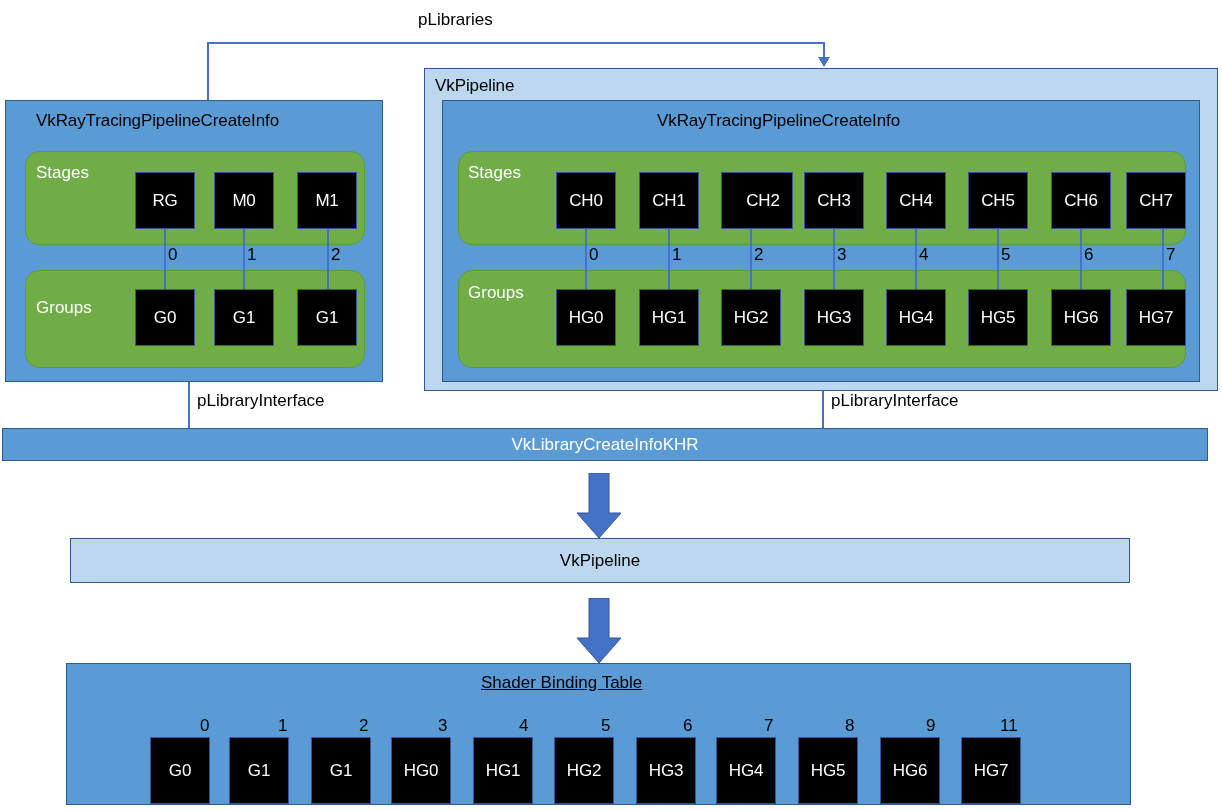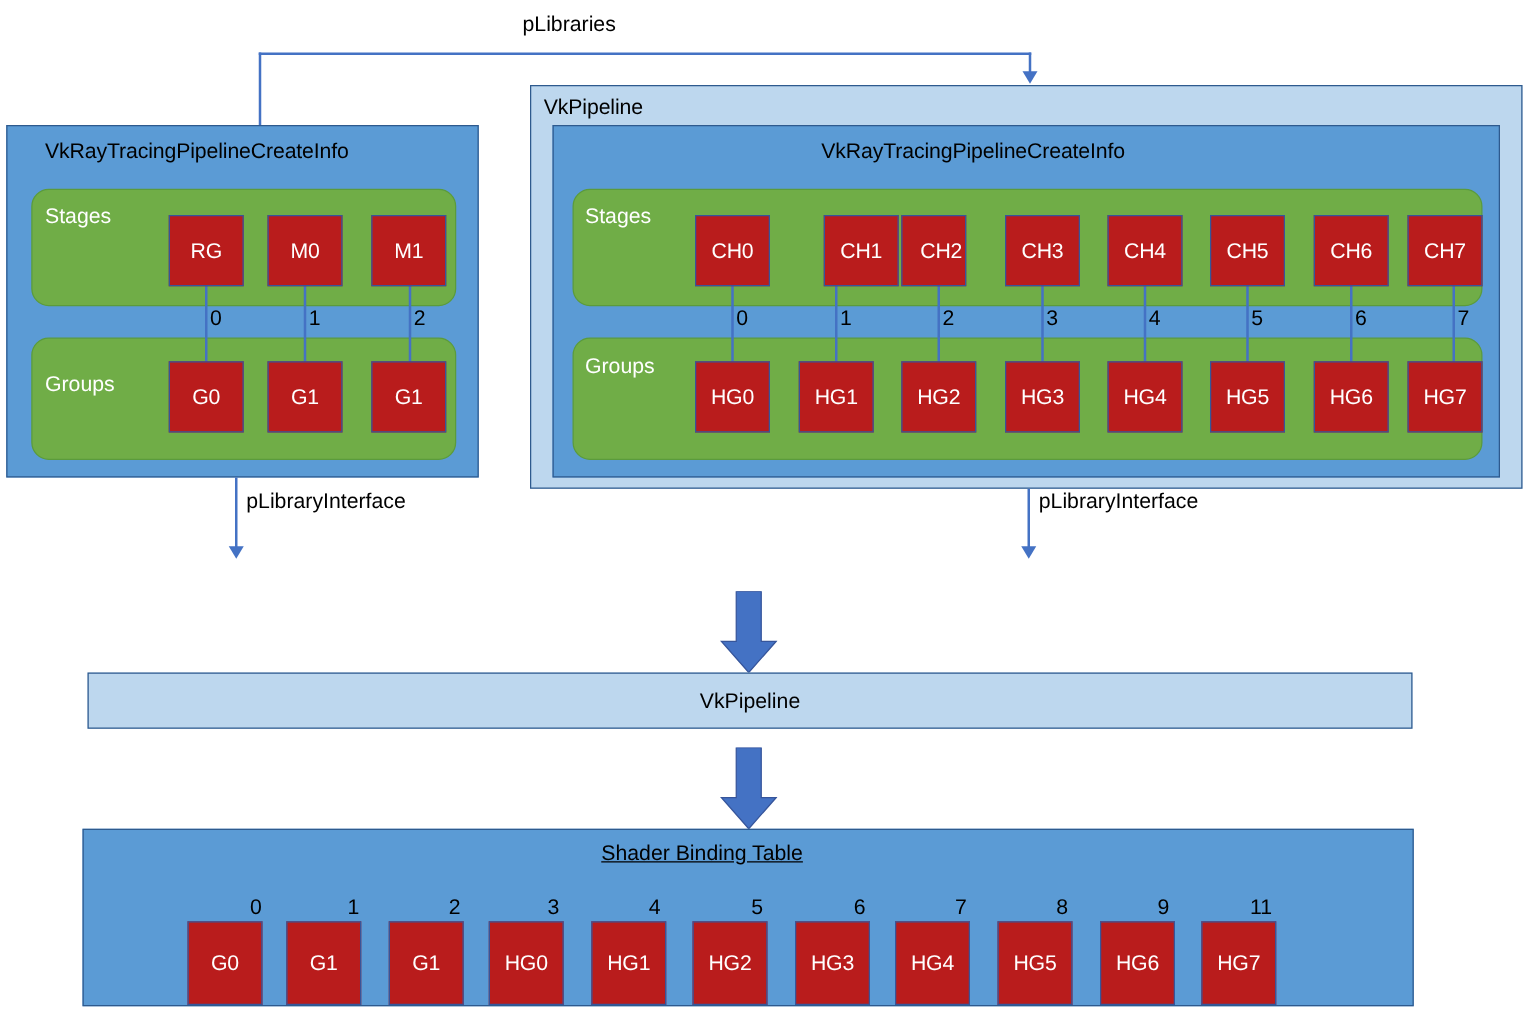--- a/index.html
+++ b/index.html
@@ -50,21 +50,21 @@
   }
   .green-label {
     position: absolute;
     font-size: 17px;
     color: #FFFFFF;
     white-space: nowrap;
   }
   .chip {
     position: absolute;
     box-sizing: border-box;
-    background: #b91c1c;
+    background: #000000;
     border: 1px solid #36559B;
     display: flex;
     align-items: center;
     justify-content: center;
     color: #FFFFFF;
     font-size: 17px;
     letter-spacing: -0.2px;
   }
   .idx-num {
     position: absolute;
@@ -181,22 +181,22 @@
   <div class="connector" style="left:585px; top:228px; height:62px;"></div>
   <div class="connector" style="left:668px; top:228px; height:62px;"></div>
   <div class="connector" style="left:750px; top:228px; height:62px;"></div>
   <div class="connector" style="left:833px; top:228px; height:62px;"></div>
   <div class="connector" style="left:915px; top:228px; height:62px;"></div>
   <div class="connector" style="left:997px; top:228px; height:62px;"></div>
   <div class="connector" style="left:1080px; top:228px; height:62px;"></div>
   <div class="connector" style="left:1162px; top:228px; height:62px;"></div>
 
   <div class="chip" style="left:556px; top:172px; width:60px; height:57px;">CH0</div>
-  <div class="chip" style="left:639px; top:172px; width:60px; height:57px;margin-left:20px;">CH1</div>
-  <div class="chip" style="left:721px; top:172px; width:52px; height:57px;padding-left:12px;">CH2</div>
+  <div class="chip" style="left:639px; top:172px; width:60px; height:57px;">CH1</div>
+  <div class="chip" style="left:721px; top:172px; width:72px; height:57px;padding-left:12px;">CH2</div>
   <div class="chip" style="left:804px; top:172px; width:60px; height:57px;">CH3</div>
   <div class="chip" style="left:886px; top:172px; width:60px; height:57px;">CH4</div>
   <div class="chip" style="left:968px; top:172px; width:60px; height:57px;">CH5</div>
   <div class="chip" style="left:1051px; top:172px; width:60px; height:57px;">CH6</div>
   <div class="chip" style="left:1126px; top:172px; width:60px; height:57px;">CH7</div>
 
   <div class="idx-num" style="left:589px; top:246px;">0</div>
   <div class="idx-num" style="left:672px; top:246px;">1</div>
   <div class="idx-num" style="left:754px; top:246px;">2</div>
   <div class="idx-num" style="left:837px; top:246px;">3</div>
@@ -215,20 +215,21 @@
   <div class="chip" style="left:1126px; top:289px; width:60px; height:57px;">HG7</div>
 
   <div class="thin-line" style="left:188px; top:382px; width:2px; height:56px;"></div>
   <div class="thin-arrowhead" style="left:183px; top:437px;"></div>
   <div class="edge-label" style="left:197px; top:391px;">pLibraryInterface</div>
 
   <div class="thin-line" style="left:822px; top:391px; width:2px; height:47px;"></div>
   <div class="thin-arrowhead" style="left:817px; top:437px;"></div>
   <div class="edge-label" style="left:831px; top:391px;">pLibraryInterface</div>
 
+  <div class="bar bar-dark" style="left:2px; top:428px; width:1206px; height:33px;">VkLibraryCreateInfoKHR</div>
 
   <div class="block-arrow" style="left:576px; top:473px; width:46px; height:66px;">
     <svg width="46" height="66" viewBox="0 0 46 66">
       <polygon points="13,0 33,0 33,40 45,40 23,65 1,40 13,40" fill="#4472C4" stroke="#36559B" stroke-width="1"></polygon>
     </svg>
   </div>
 
   <div class="bar bar-light" style="left:70px; top:538px; width:1060px; height:45px;">VkPipeline</div>
 
   <div class="block-arrow" style="left:576px; top:598px; width:46px; height:66px;">

